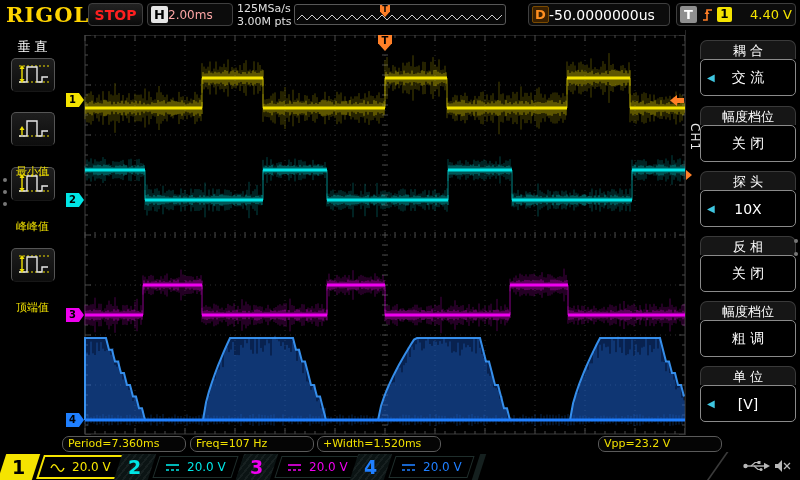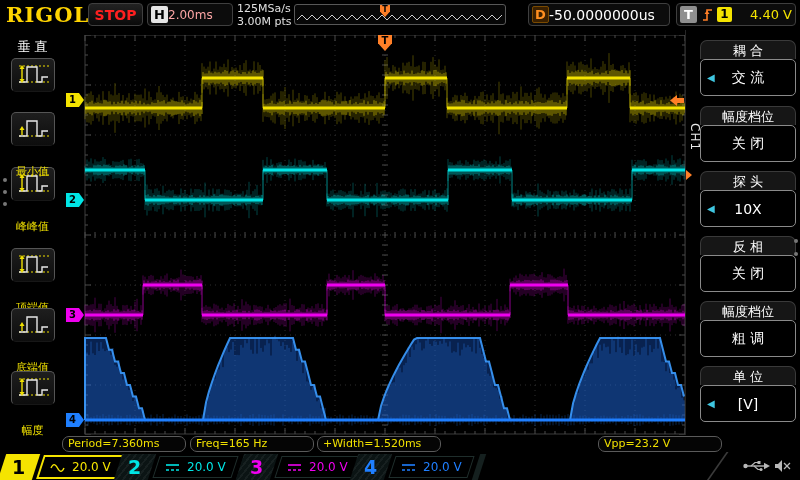--- a/index.html
+++ b/index.html
@@ -181,36 +181,20 @@
       </button>
       <div class="llabel">最小值</div>
     </div>
     <div class="lgroup" style="top:218px">
       <button class="lbtn">
         <svg width="38" height="26">
             <use href="#icon-full"></use>
           </svg>
       </button>
       <div class="llabel">顶端值</div>
-    </div>
-    <div class="lgroup" style="top:278px">
-      <button class="lbtn">
-        <svg width="38" height="26">
-            <use href="#icon-small"></use>
-          </svg>
-      </button>
-      <div class="llabel">底端值</div>
-    </div>
-    <div class="lgroup" style="top:341px">
-      <button class="lbtn">
-        <svg width="38" height="26">
-            <use href="#icon-full"></use>
-          </svg>
-      </button>
-      <div class="llabel">幅度</div>
     </div>
 
     <div class="pagedots" style="position:absolute;left:3px;top:140px">
       <span></span>
         <span></span>
         <span></span>
     </div>
   </div>
 
   <div class="display">
@@ -384,21 +368,21 @@
     </div>
 
     <div class="rdots">
         <span></span>
         <span></span>
       </div>
   </div>
 
   <div class="measbar">
     <div class="meas" style="left:62px">Period=7.360ms</div>
-    <div class="meas" style="left:190px">Freq=165 Hz</div>
+    <div class="meas" style="left:190px">Freq=107 Hz</div>
     <div class="meas" style="left:317px">+Width=1.520ms</div>
     <div class="meas" style="left:598px">Vpp=23.2 V</div>
   </div>
 
   <div class="chbar">
     <div class="ch-cell ch-sel" style="left:2px">
       <div class="ch-num">
           <span style="color: rgb(0, 0, 0);">1</span>
         </div>
       <div class="ch-box">

